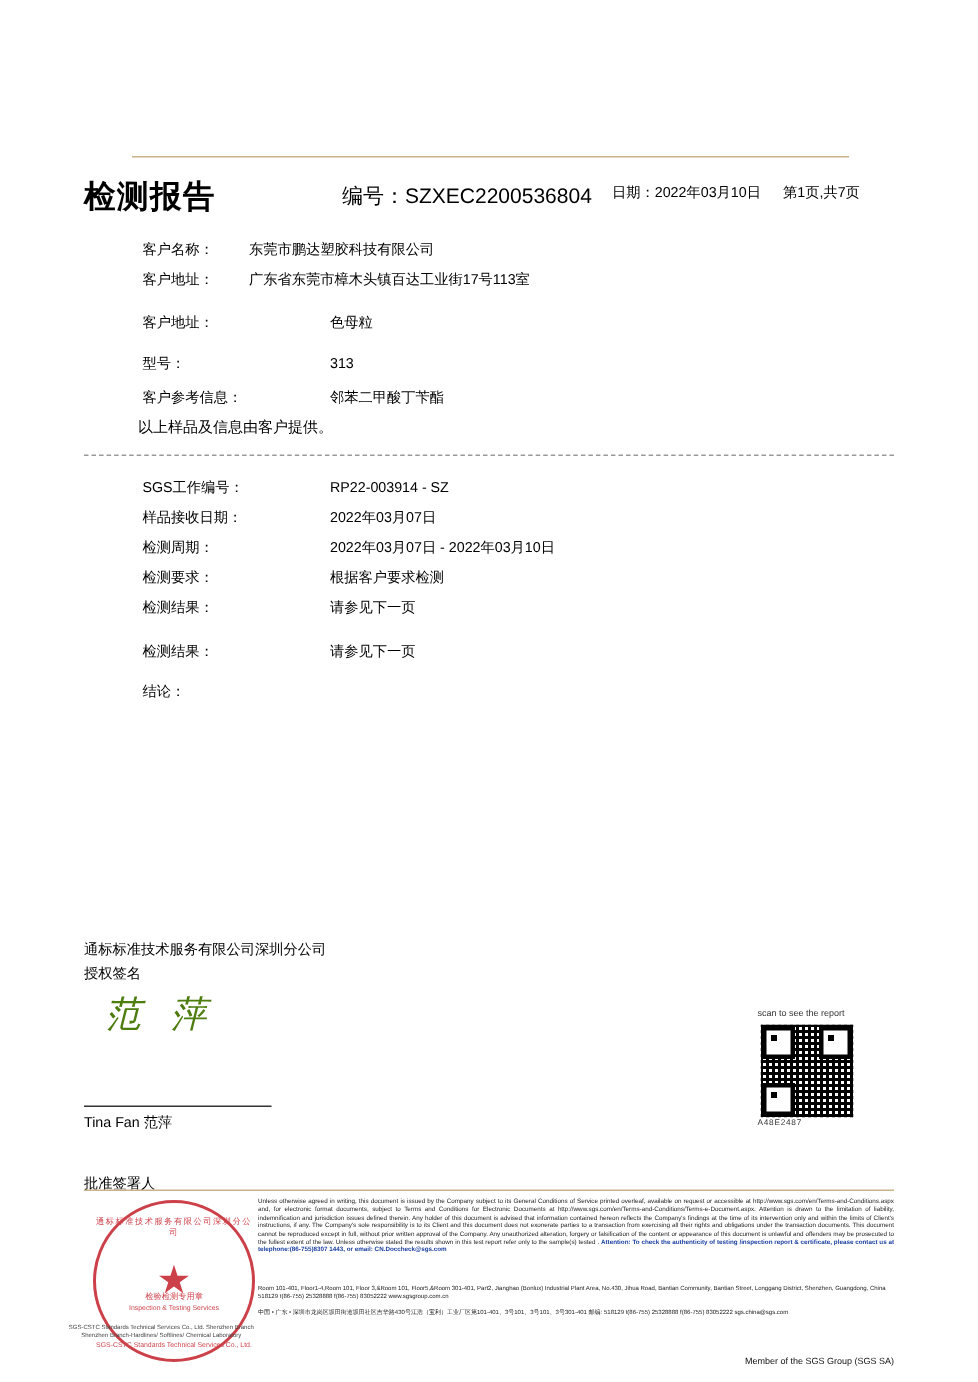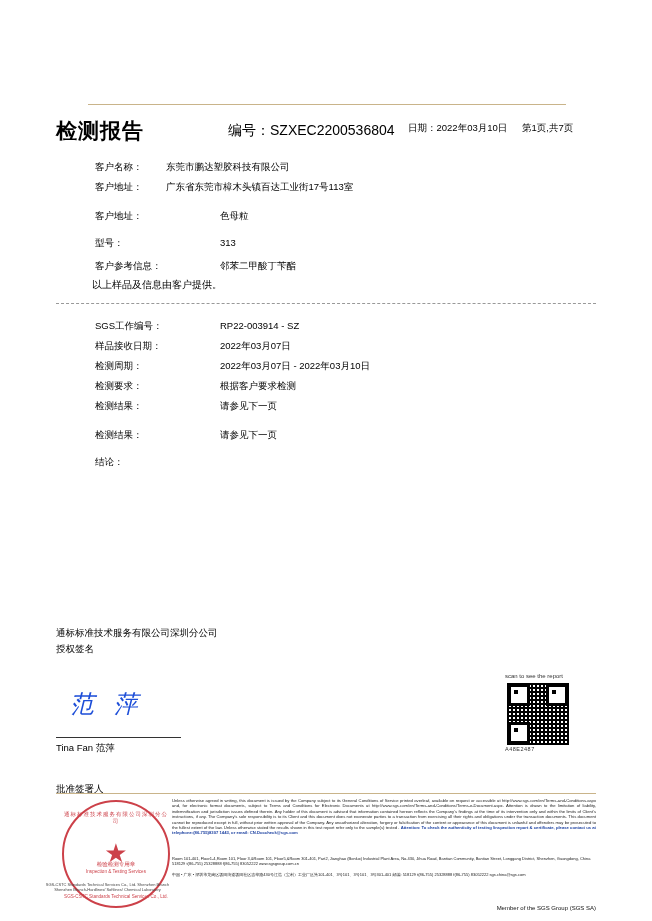--- a/index.html
+++ b/index.html
@@ -134,25 +134,25 @@
   }
   .sig-auth {
     position: absolute;
     left: 56px;
     top: 643px;
     font-size: 9.5px;
   }
   .sig-script {
     position: absolute;
     left: 70px;
-    top: 688px;
+    top: 660px;
     font-family: "DejaVu Serif", serif;
     font-size: 24px;
     font-style: italic;
-    color: #1d4ed8;
+    color: #4d7c0f;
     letter-spacing: 6px;
   }
   .sig-line {
     position: absolute;
     left: 56px;
     top: 737px;
     width: 125px;
     height: 1px;
     background: #333;
   }

